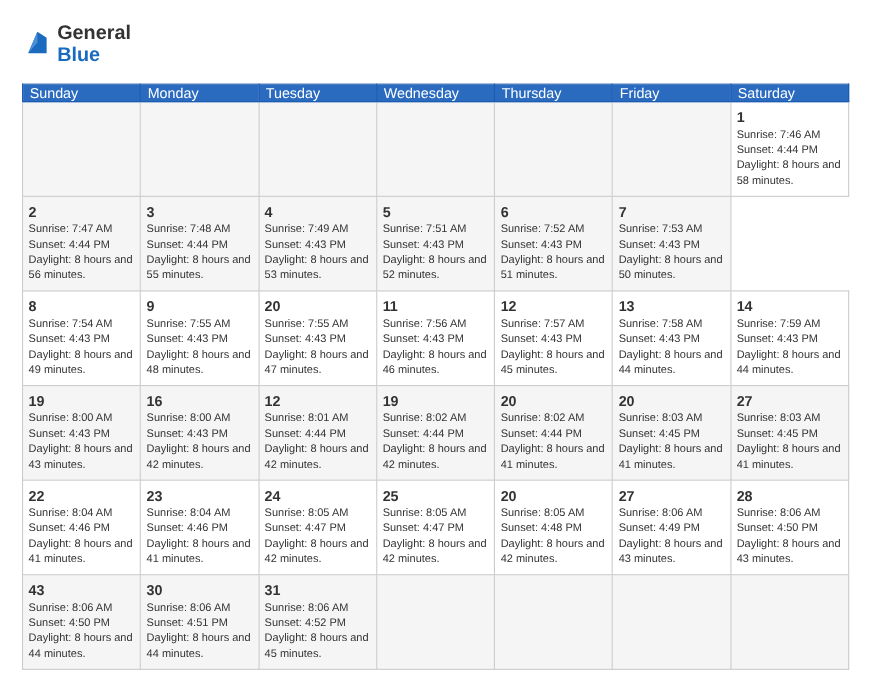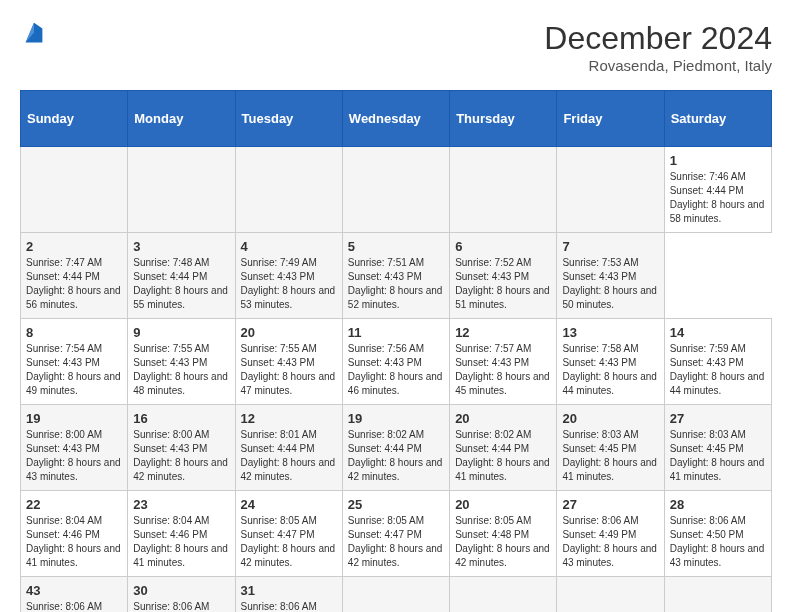--- a/index.html
+++ b/index.html
@@ -51,22 +51,22 @@
     }
     table {
       width: 100%;
       border-collapse: collapse;
       table-layout: fixed;
     }
     thead tr th {
       background-color: #2a6bbf;
       color: #fff;
       font-size: 13px;
-      font-weight: bold;
-      padding: 20px 6px;
+      font-weight: normal;
+      padding: 0 6px;
       text-align: left;
       border: 1px solid #1a5aaf;
     }
     tbody tr td {
       vertical-align: top;
       padding: 6px 5px;
       font-size: 10px;
       color: #333;
       border: 1px solid #ccc;
       background: #fff;
@@ -90,24 +90,26 @@
   </style>
 </head>
 <body>
 
 <div class="header-area">
   <div class="logo">
     <svg class="logo-icon" viewBox="0 0 40 40" xmlns="http://www.w3.org/2000/svg">
       <polygon points="8,32 32,32 32,12 20,4" fill="#1a6abf"></polygon>
       <polygon points="8,32 20,4 20,18" fill="#4a90d9"></polygon>
     </svg>
-  </div>
-  <div class="title-area">
-    <div class="month-title">December 2024</div>
-    <div class="location-title">Rovasenda, Piedmont, Italy</div>
+    <div>
+      <div>
+        <span class="logo-text-general">General</span><br>
+        <span class="logo-text-blue">Blue</span>
+      </div>
+    </div>
   </div>
 </div>
 
 <table>
   <thead>
     <tr>
     <th>Sunday</th>
         <th>Monday</th>
         <th>Tuesday</th>
         <th>Wednesday</th>

